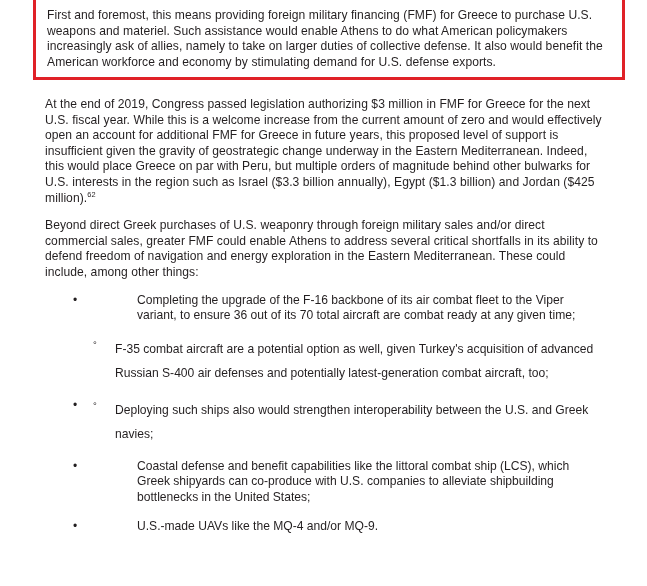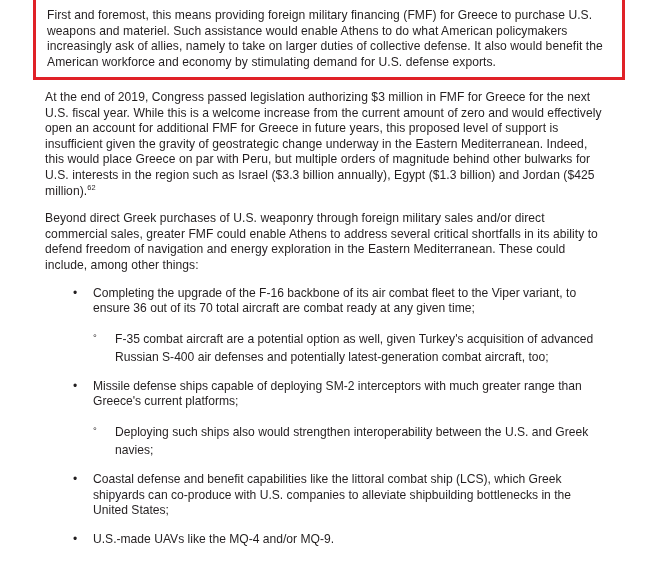--- a/index.html
+++ b/index.html
@@ -34,21 +34,21 @@
     padding: 9px 11px 7px 11px;
   }
   .callout .para {
     margin: 0;
   }
 
   
   .body-col {
     position: absolute;
     left: 45px;
-    top: 90px;
+    top: 97px;
     width: 557px;
   }
 
   .para {
     font-size: 12.1px;
     line-height: 15.6px;
     margin: 0 0 12px 0;
     text-align: left;
     color: #231f20;
     letter-spacing: 0.005em;
@@ -77,20 +77,21 @@
     top: 0;
     font-size: 12.1px;
     line-height: 15.6px;
     color: #231f20;
   }
   .bullet-item > .text {
     font-size: 12.1px;
     line-height: 15.6px;
     display: block;
     color: #231f20;
+    margin-left: 44px;
   }
 
   .sub-list {
     margin: 13px 0 0 0;
     padding: 0;
     list-style: none;
   }
   .sub-item {
     position: relative;
     padding-left: 22px;
@@ -99,21 +100,21 @@
   .sub-item > .marker {
     position: absolute;
     left: 0;
     top: -1px;
     font-size: 9.5px;
     line-height: 17px;
     color: #231f20;
   }
   .sub-item > .text {
     font-size: 12.1px;
-    line-height: 18px;
+    line-height: 24px;
     display: block;
     color: #231f20;
   }
 </style>
 </head>
 <body>
 
 <div class="page">
 
   <div class="callout">
@@ -134,21 +135,20 @@
         <ul class="sub-list">
           <li class="sub-item">
             <span class="marker">°</span>
             <span class="text">F-35 combat aircraft are a potential option as well, given Turkey's acquisition of advanced Russian S-400 air defenses and potentially latest-generation combat aircraft, too;</span>
           </li>
         </ul>
       </li>
 
       <li class="bullet-item">
         <span class="marker">•</span>
-        <span class="text">Missile defense ships capable of deploying SM-2 interceptors with much greater range than Greece's current platforms;</span>
         <ul class="sub-list">
           <li class="sub-item">
             <span class="marker">°</span>
             <span class="text">Deploying such ships also would strengthen interoperability between the U.S. and Greek navies;</span>
           </li>
         </ul>
       </li>
 
       <li class="bullet-item">
         <span class="marker">•</span>

